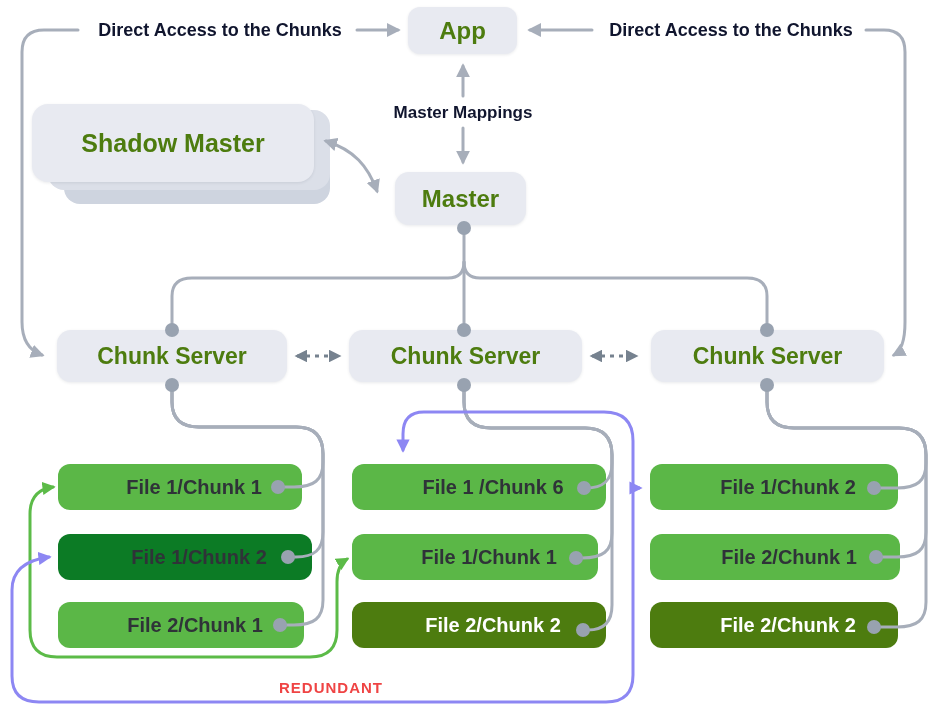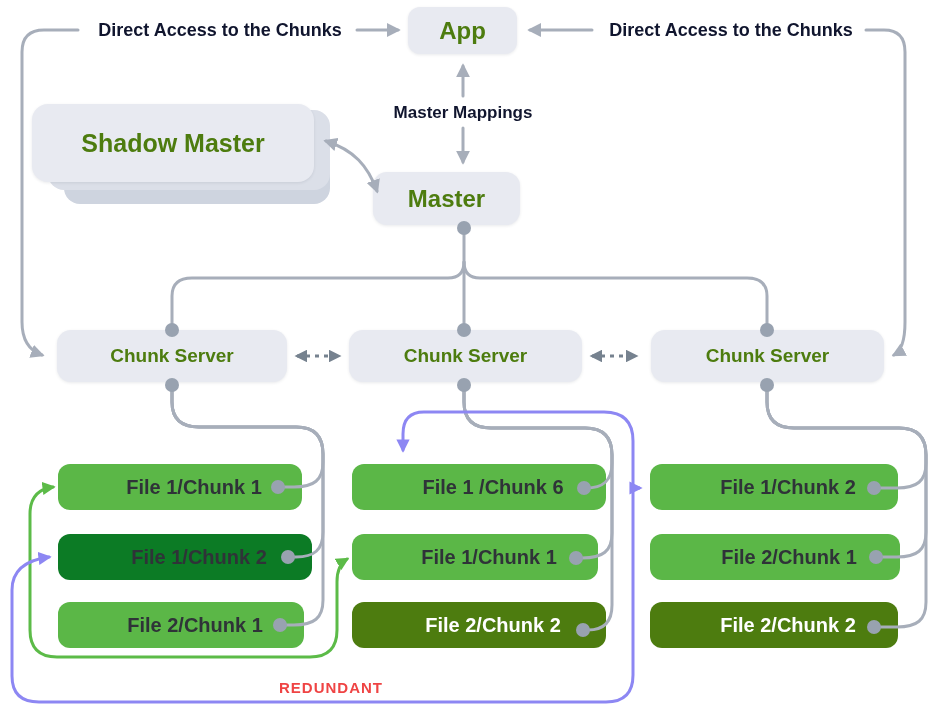--- a/index.html
+++ b/index.html
@@ -7,21 +7,21 @@
     position:relative;width:941px;height:708px;background:#ffffff;overflow:hidden;
     font-family:"Liberation Sans", sans-serif;
   }
   .node{
     position:absolute;display:flex;align-items:center;justify-content:center;
     background:#e8eaf1;color:#4d7c0f;font-weight:bold;border-radius:14px;
     box-shadow:0 1px 3px rgba(40,50,70,0.10);
   }
   .node.app{font-size:24px;border-radius:12px;}
   .node.master{font-size:24px;}
-  .node.server{font-size:19px;}
+  .node.server{font-size:23px;}
   .node.shadow-front{font-size:25px;border-radius:16px;}
   .sm-layer{position:absolute;border-radius:16px;}
   .sm-layer.l2{background:#dbdfe8;}
   .sm-layer.l3{background:#ced4df;}
   .chunk{
     position:absolute;display:flex;align-items:center;justify-content:center;
     font-weight:bold;font-size:20px;border-radius:12px;height:46px;padding-left:28px;
   }
   .chunk.light{background:#5bb747;color:#2f3338;}
   .chunk.dark{background:#4d7c0f;color:#ffffff;}
@@ -41,21 +41,21 @@
 
   <div class="sm-layer l3" style="left:64px;top:124px;width:266px;height:80px;"></div>
   <div class="sm-layer l2" style="left:48px;top:110px;width:282px;height:80px;"></div>
   <div class="node shadow-front" style="left:32px;top:96px;width:282px;height:78px;margin-top:8px;">
     <span>Shadow Master</span>
   </div>
 
   <div class="node app" style="left:408px;top:7px;width:109px;height:47px;">
     <span>App</span>
   </div>
-  <div class="node master" style="left:373px;top:172px;width:147px;height:53px;">
+  <div class="node master" style="left:395px;top:172px;width:131px;height:53px;">
     <span>Master</span>
   </div>
 
   <div class="node server" style="left:57px;top:330px;width:230px;height:52px;">
     <span>Chunk Server</span>
   </div>
   <div class="node server" style="left:349px;top:330px;width:233px;height:52px;">
     <span>Chunk Server</span>
   </div>
   <div class="node server" style="left:651px;top:330px;width:233px;height:52px;">

